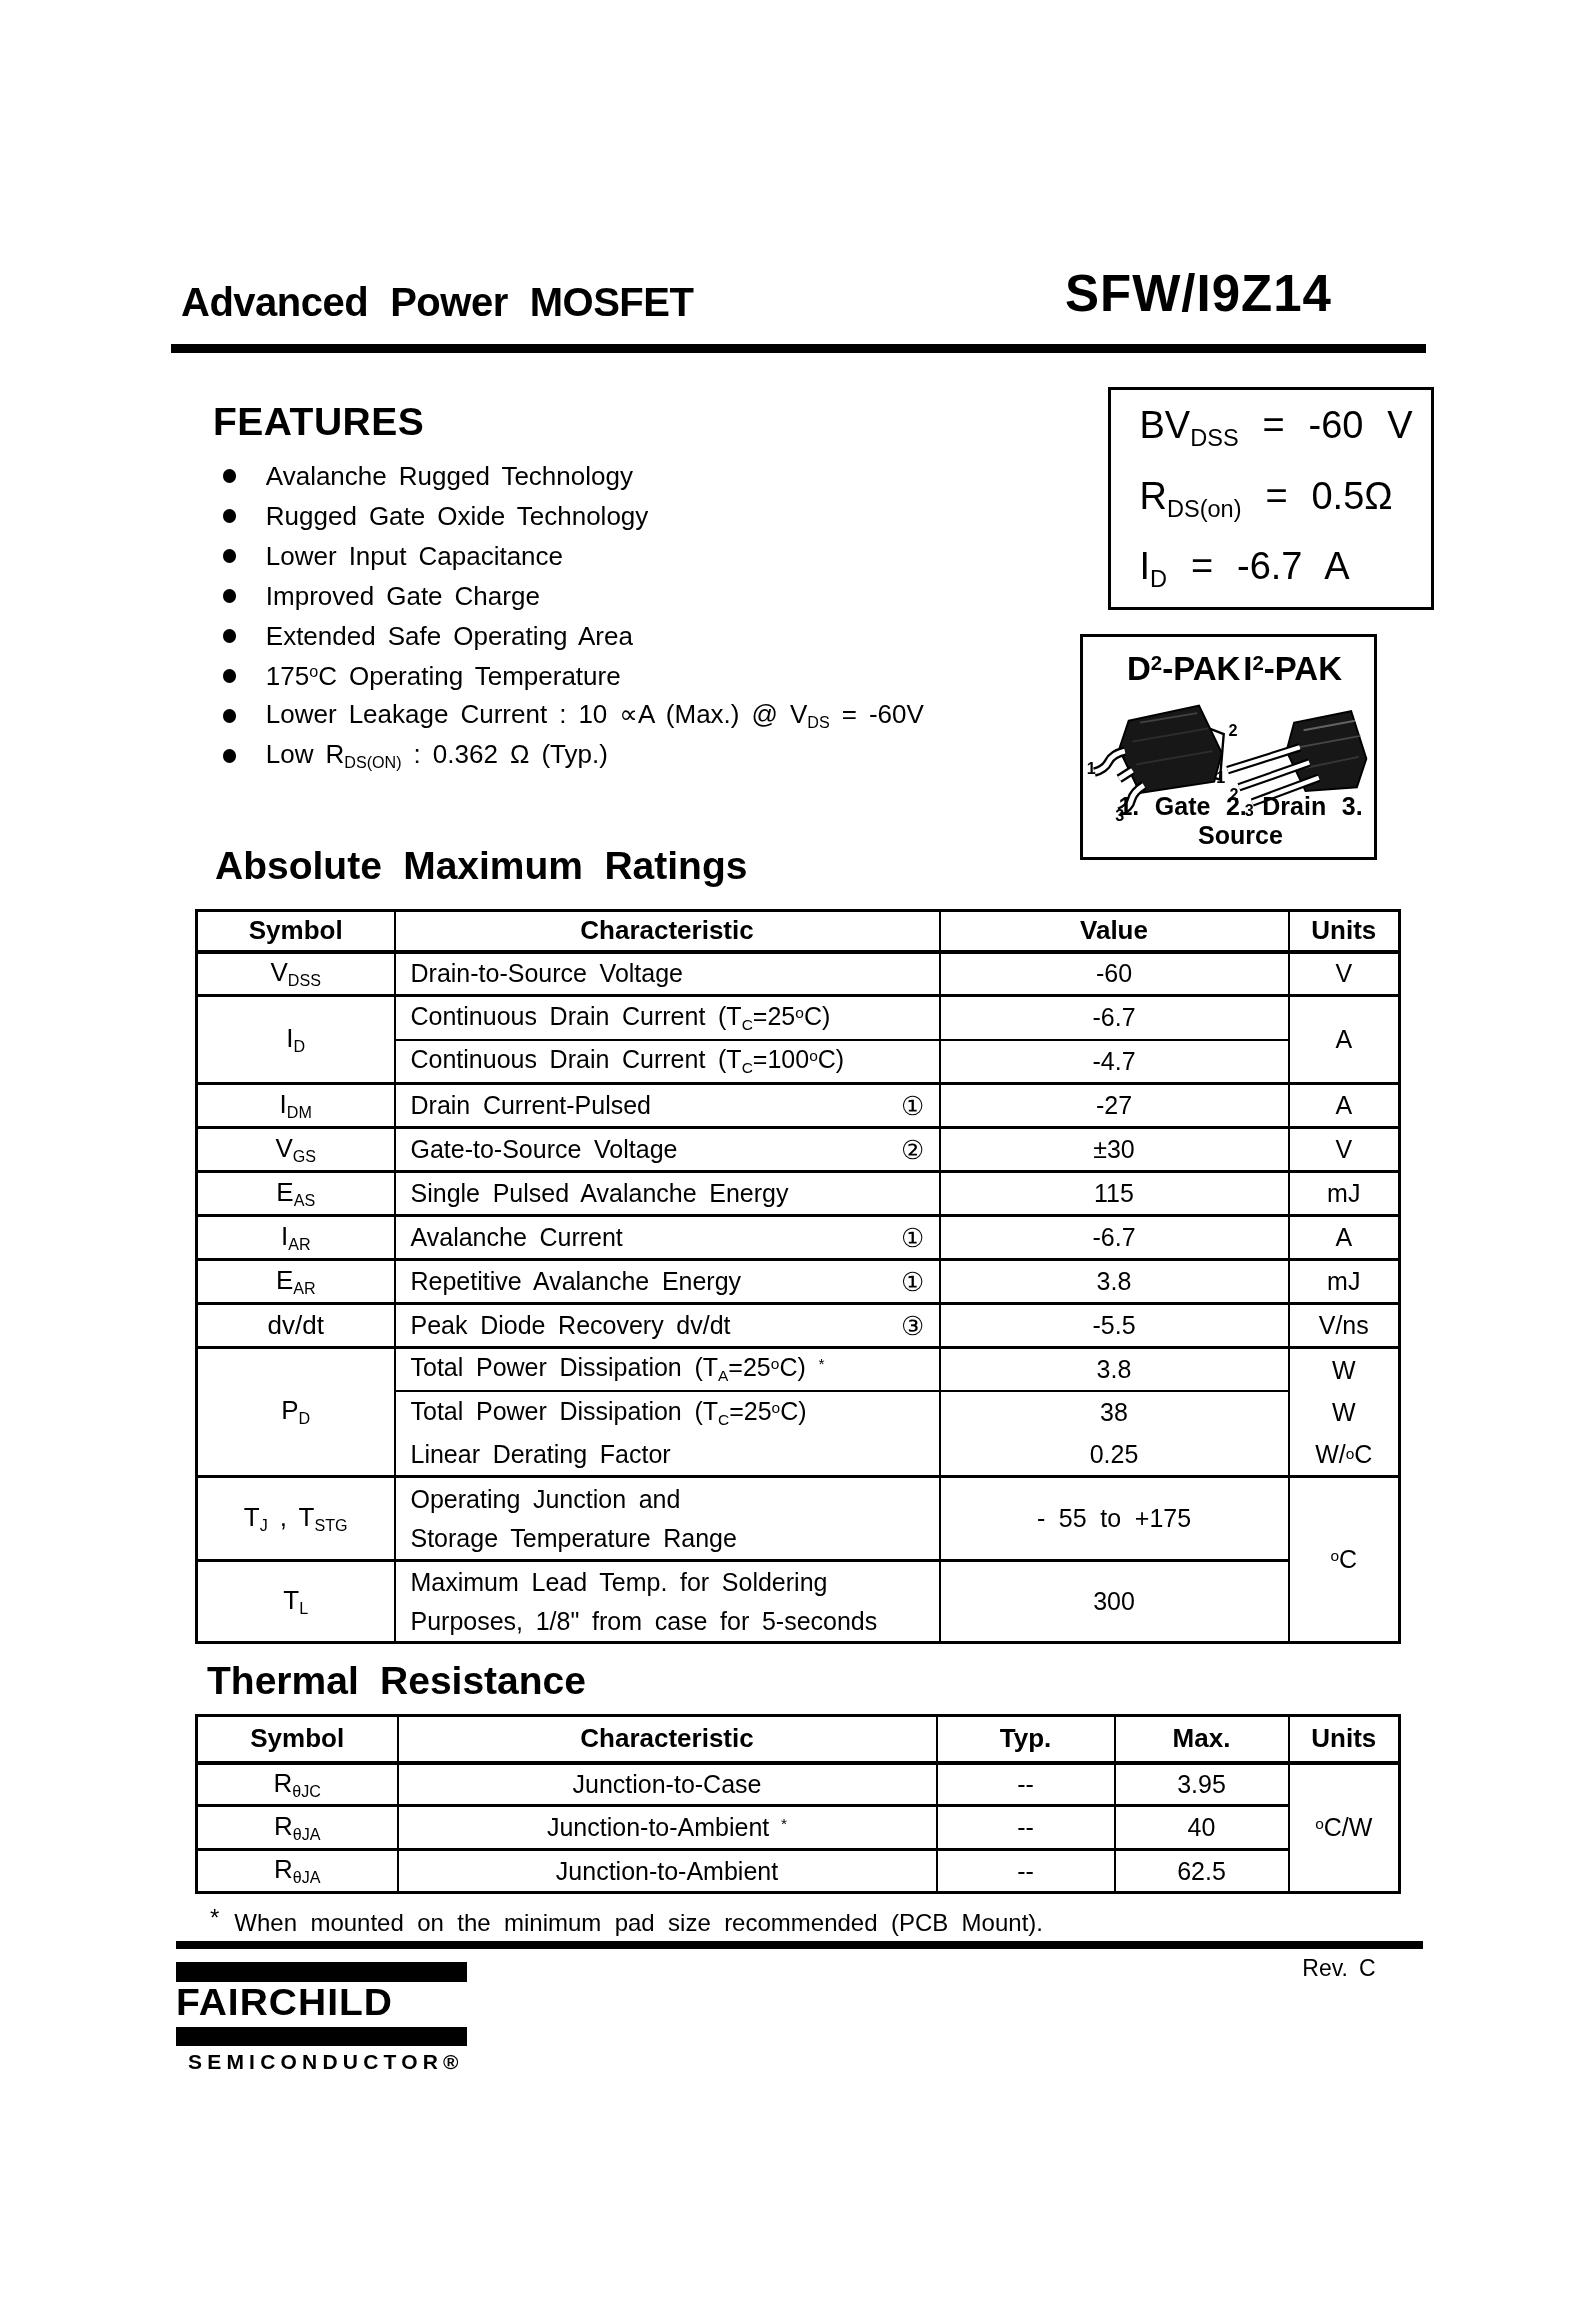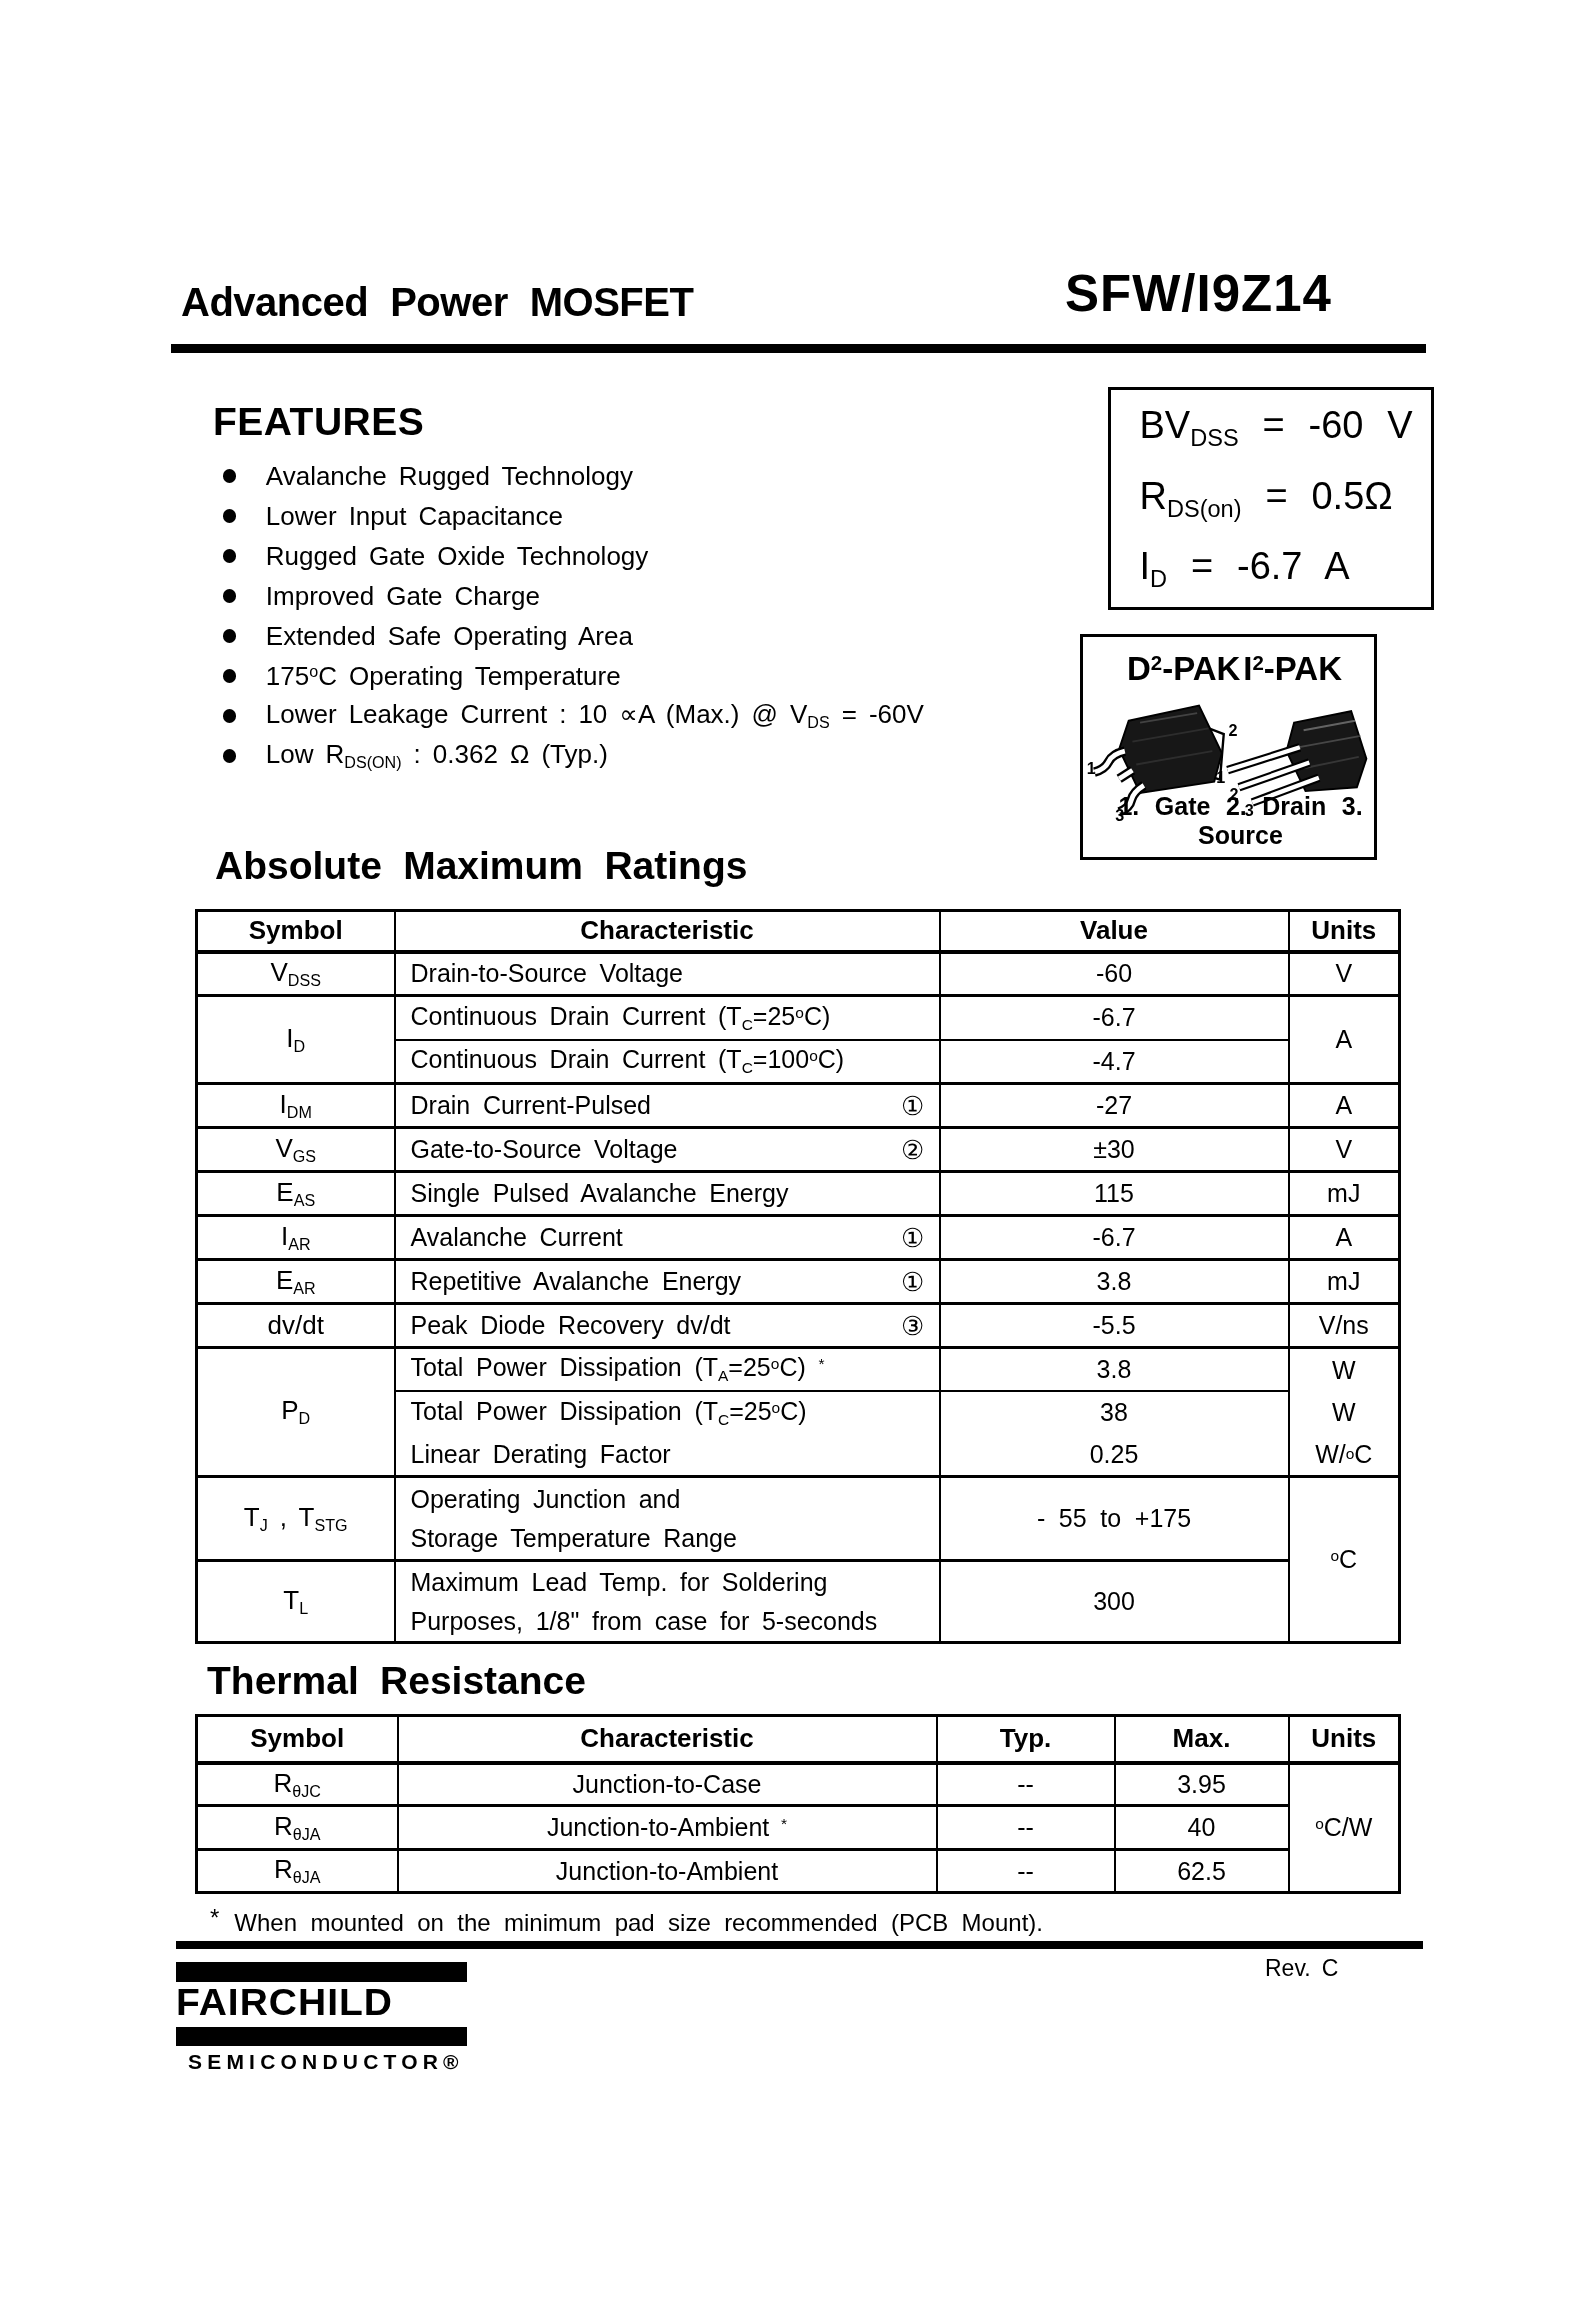--- a/index.html
+++ b/index.html
@@ -48,21 +48,21 @@
   .sym{text-align:center;font-size:26px;}
   .val{text-align:center;word-spacing:6.7px;}
   .unit{text-align:center;}
   .char{text-align:left;padding-left:15px;position:relative;word-spacing:5.7px;}
   .note{position:absolute;right:14.3px;top:50%;transform:translateY(-50%);font-size:26px;}
   .ustack div{height:42px;display:flex;align-items:center;justify-content:center;}
   .twoline div{line-height:39px;}
 
   .footnote{left:210px;top:1904px;font-size:24px;word-spacing:6.7px;}
   .footnote .star{font-size:24px;vertical-align:0.2em;margin-right:15px;}
-  .rev{left:1265px;top:1955px;width:148px;text-align:left;font-size:23px;}
+  .rev{left:1265px;top:1955px;width:148px;text-align:center;font-size:23px;}
 
   .logo{left:176px;top:1962px;width:304px;}
   .logo-bar{width:291px;height:20px;background:#000;}
   .logo-brand{font-size:39px;font-weight:800;letter-spacing:1px;line-height:44px;transform:scaleY(0.95);transform-origin:left top;}
   .logo-bar2{width:291px;height:19px;background:#000;margin-top:1px;}
   .logo-sub{font-size:21px;font-weight:600;letter-spacing:5.2px;margin-top:3.8px;word-spacing:0;margin-left:12px;}
 </style>
 </head>
 <body>
 
@@ -71,25 +71,25 @@
 <div class="abs rule1"></div>
 
 <div class="abs features-h">FEATURES</div>
 <div class="abs features-list">
   <div class="feature">
       <span class="bullet"></span>
       <span>Avalanche Rugged Technology</span>
     </div>
   <div class="feature">
       <span class="bullet"></span>
+      <span>Rugged Gate Oxide Technology</span>
+    </div>
+  <div class="feature">
+      <span class="bullet"></span>
       <span>Lower Input Capacitance</span>
-    </div>
-  <div class="feature">
-      <span class="bullet"></span>
-      <span>Rugged Gate Oxide Technology</span>
     </div>
   <div class="feature">
       <span class="bullet"></span>
       <span>Improved Gate Charge</span>
     </div>
   <div class="feature">
       <span class="bullet"></span>
       <span>Extended Safe Operating Area</span>
     </div>
   <div class="feature">

